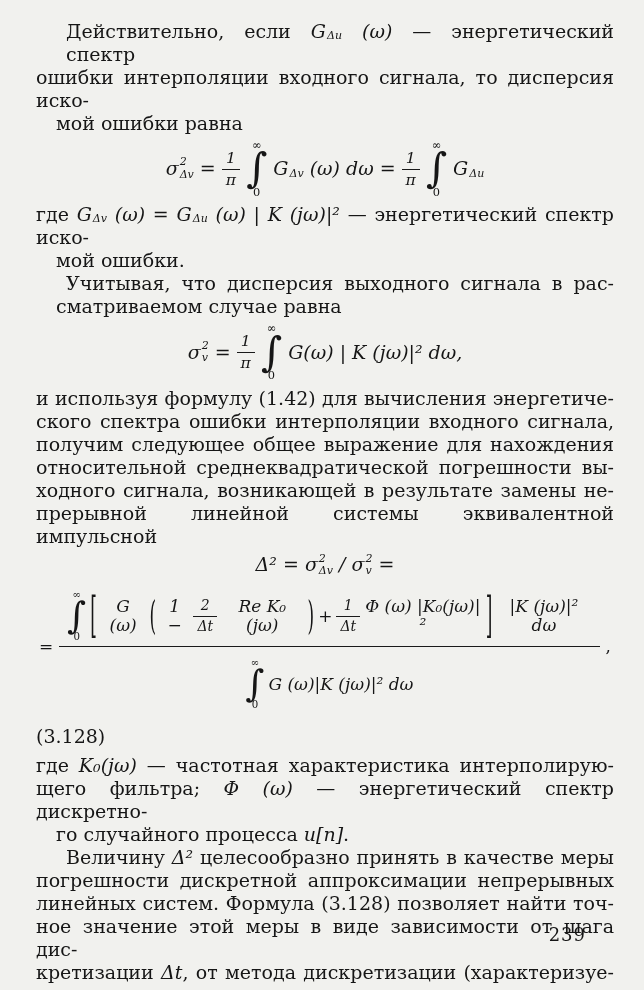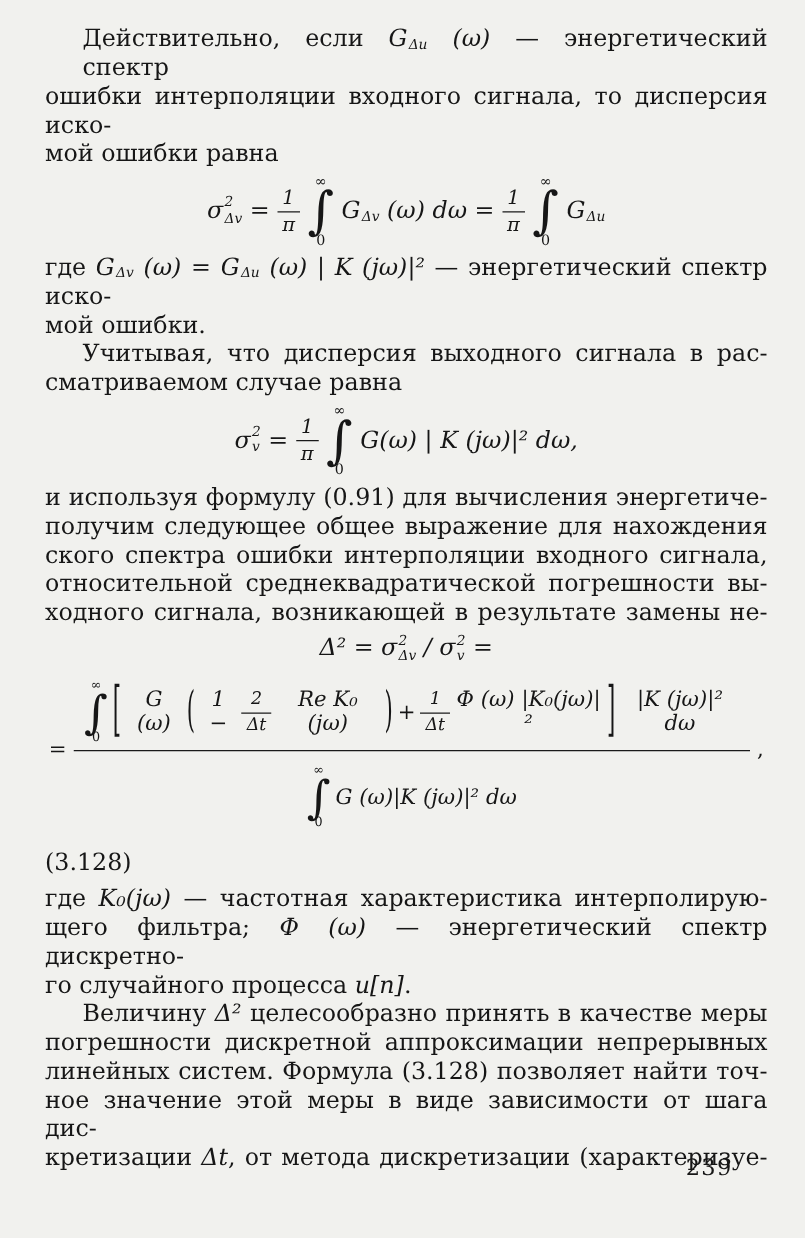--- a/index.html
+++ b/index.html
@@ -17,21 +17,21 @@
     font-size:19px;
     line-height:23px;
   }
   .para{margin:0;}
   .line{
     text-align:justify;
     text-align-last:justify;
     -moz-text-align-last:justify;
     white-space:normal;
   }
-  .line.lastline{text-align-last:left;-moz-text-align-last:left;}
+  .line.lastline{text-align-last:left;margin-left:20px;-moz-text-align-last:left;}
   .line.ind{padding-left:30px;}
   .mi{font-style:italic;}
   .rm{font-style:normal;}
 
   
   .math-block{
     display:flex;align-items:center;justify-content:center;
     margin:5px 0;font-size:19px;line-height:1.15;
   }
   .math-block.f3{font-size:17px;margin:2px 0 0;}
@@ -165,25 +165,26 @@
           <span class="fden mi">π</span>
         </span>
         <span class="int">
           <span class="ilim">∞</span>
           <span class="isign">∫</span>
           <span class="ilim">0</span>
         </span>
         <span class="mi">G(ω) | K (jω)|² dω,</span>
       </div>
       <div class="para">
-        <div class="line"><span class="rm">и используя формулу (0.91) для вычисления энергетиче-</span></div>
+        <div class="line"><span class="rm">и используя формулу (1.42) для вычисления энергетиче-</span></div>
+        <div class="line"><span class="rm">ского спектра ошибки интерполяции входного сигнала,</span></div>
         <div class="line"><span class="rm">получим следующее общее выражение для нахождения</span></div>
-        <div class="line"><span class="rm">ского спектра ошибки интерполяции входного сигнала,</span></div>
         <div class="line"><span class="rm">относительной среднеквадратической погрешности вы-</span></div>
         <div class="line"><span class="rm">ходного сигнала, возникающей в результате замены не-</span></div>
+        <div class="line"><span class="rm">прерывной линейной системы эквивалентной импульсной</span></div>
       </div>
       <div class="math-block">
         <span class="mi">Δ²</span>
         <span class="rm">=</span>
         <span class="sswrap">
           <span class="mi">σ</span>
           <span class="sscol">
             <span class="ssup mi">2</span>
             <span class="ssub mi">Δv</span>
           </span>

